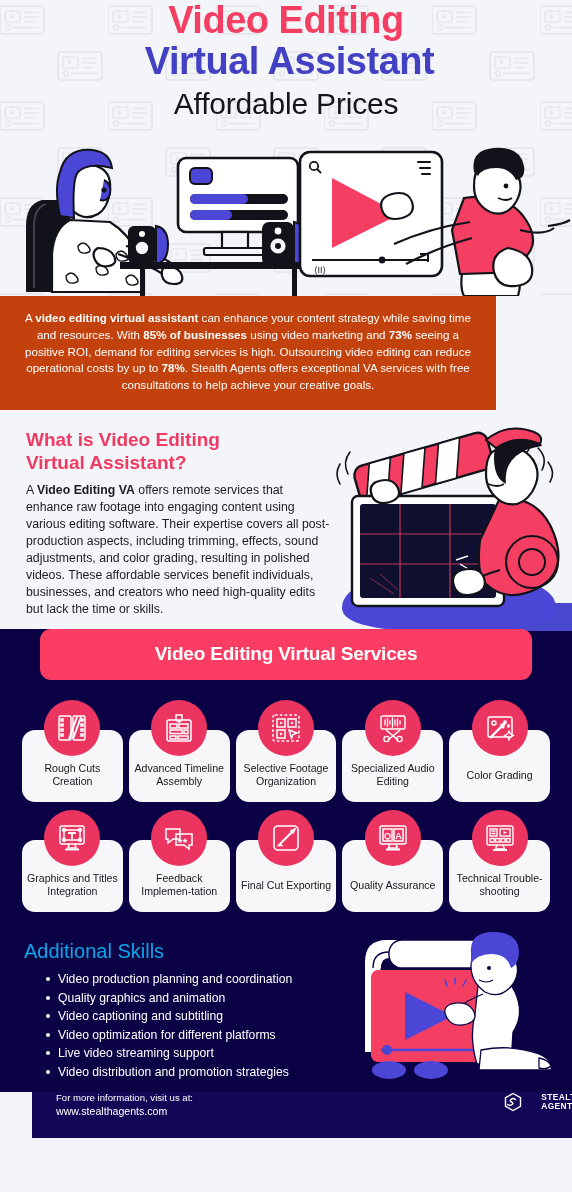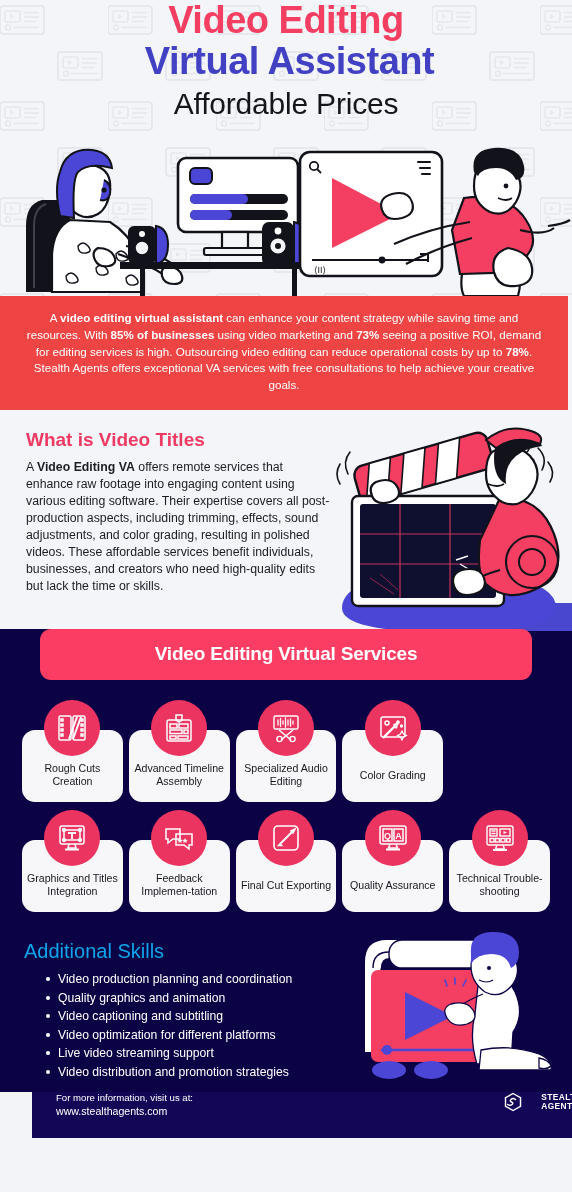--- a/index.html
+++ b/index.html
@@ -66,22 +66,22 @@
     position: absolute;
     left: 0; right: 0;
     top: 142px;
     height: 154px;
     z-index: 2;
   }
 
   
   .intro-banner {
     position: relative;
-    width: 568px;
-    background: #ef4444;
+    width: 496px;
+    background: #c2410c;
     padding: 14px 22px 16px;
     text-align: center;
     color: #ffffff;
     font-size: 11.6px;
     line-height: 1.45;
     z-index: 4;
   }
   .intro-banner b { font-weight: bold; }
 
   
@@ -443,21 +443,22 @@
       <circle cx="176" cy="58" r="2.4" fill="#12131a"></circle>
       <path d="M164 72 q10 4 16 0" fill="none" stroke="#12131a" stroke-width="1.8"></path>
 
       <path d="M176 158 q-22 6 -30 14" fill="none" stroke="#12131a" stroke-width="2.2"></path>
       <path d="M138 158 q18-4 22 8 q4 12 -10 16 q-16 4 -20-8 q-4-12 8-16z" fill="#ffffff" stroke="#12131a" stroke-width="2.2"></path>
       <path d="M52 70 q16-6 22 6 q4 10 -8 14 q-14 4 -18-6 q-4-10 4-14z" fill="#ffffff" stroke="#12131a" stroke-width="2.2"></path>
     </svg>
 
     <div class="whatis-inner">
       <div class="whatis-h">
-        <div>What is Video Titles</div>
+        <div>What is Video Editing</div>
+        <div>Virtual Assistant?</div>
       </div>
       <div class="whatis-p">A <b>Video Editing VA</b> offers remote services that enhance raw footage into engaging content using various editing software. Their expertise covers all post-production aspects, including trimming, effects, sound adjustments, and color grading, resulting in polished videos. These affordable services benefit individuals, businesses, and creators who need high-quality edits but lack the time or skills.</div>
     </div>
   </div>
 
   <div class="services">
     <div class="wedge"></div>
 
     <div class="svc-banner-wrap">
       <div class="svc-banner">Video Editing Virtual Services</div>
@@ -494,20 +495,35 @@
             <rect x="16" y="12" width="9" height="4"></rect>
             <rect x="7" y="18" width="12" height="3.5"></rect>
             <rect x="21" y="18" width="4" height="3.5"></rect>
             <rect x="7" y="24" width="6" height="3"></rect>
             <rect x="15" y="24" width="10" height="3"></rect>
           </svg>
         </div>
         <div class="svc-label">Advanced Timeline Assembly</div>
       </div>
 
+      <div class="svc-card">
+        <div class="svc-icon">
+          <svg width="32" height="32" viewBox="0 0 32 32" fill="none" stroke="#ffffff" stroke-width="1.5">
+            <rect x="3" y="3" width="26" height="26" rx="2" stroke-dasharray="2.6 2.2"></rect>
+            <rect x="7" y="7" width="8" height="8"></rect>
+            <path d="M10 9.5 L13 11 L10 12.5 Z" fill="#ffffff" stroke="none"></path>
+            <rect x="18" y="7" width="8" height="8"></rect>
+            <path d="M21 9.5 L24 11 L21 12.5 Z" fill="#ffffff" stroke="none"></path>
+            <rect x="7" y="18" width="8" height="8"></rect>
+            <path d="M10 20.5 L13 22 L10 23.5 Z" fill="#ffffff" stroke="none"></path>
+            <path d="M19 18 L27 21 L23 22.5 L21.5 26 Z"></path>
+          </svg>
+        </div>
+        <div class="svc-label">Selective Footage Organization</div>
+      </div>
 
       <div class="svc-card">
         <div class="svc-icon">
           <svg width="32" height="32" viewBox="0 0 32 32" fill="none" stroke="#ffffff" stroke-width="1.4">
             <rect x="4" y="4" width="24" height="13" rx="1.6"></rect>
             <g stroke-width="1.3" stroke-linecap="round">
               <line x1="8" y1="8" x2="8" y2="13"></line>
                 <line x1="10.5" y1="6.5" x2="10.5" y2="14.5"></line>
               <line x1="13" y1="9" x2="13" y2="12"></line>
                 <line x1="15.5" y1="5.8" x2="15.5" y2="15.2"></line>

